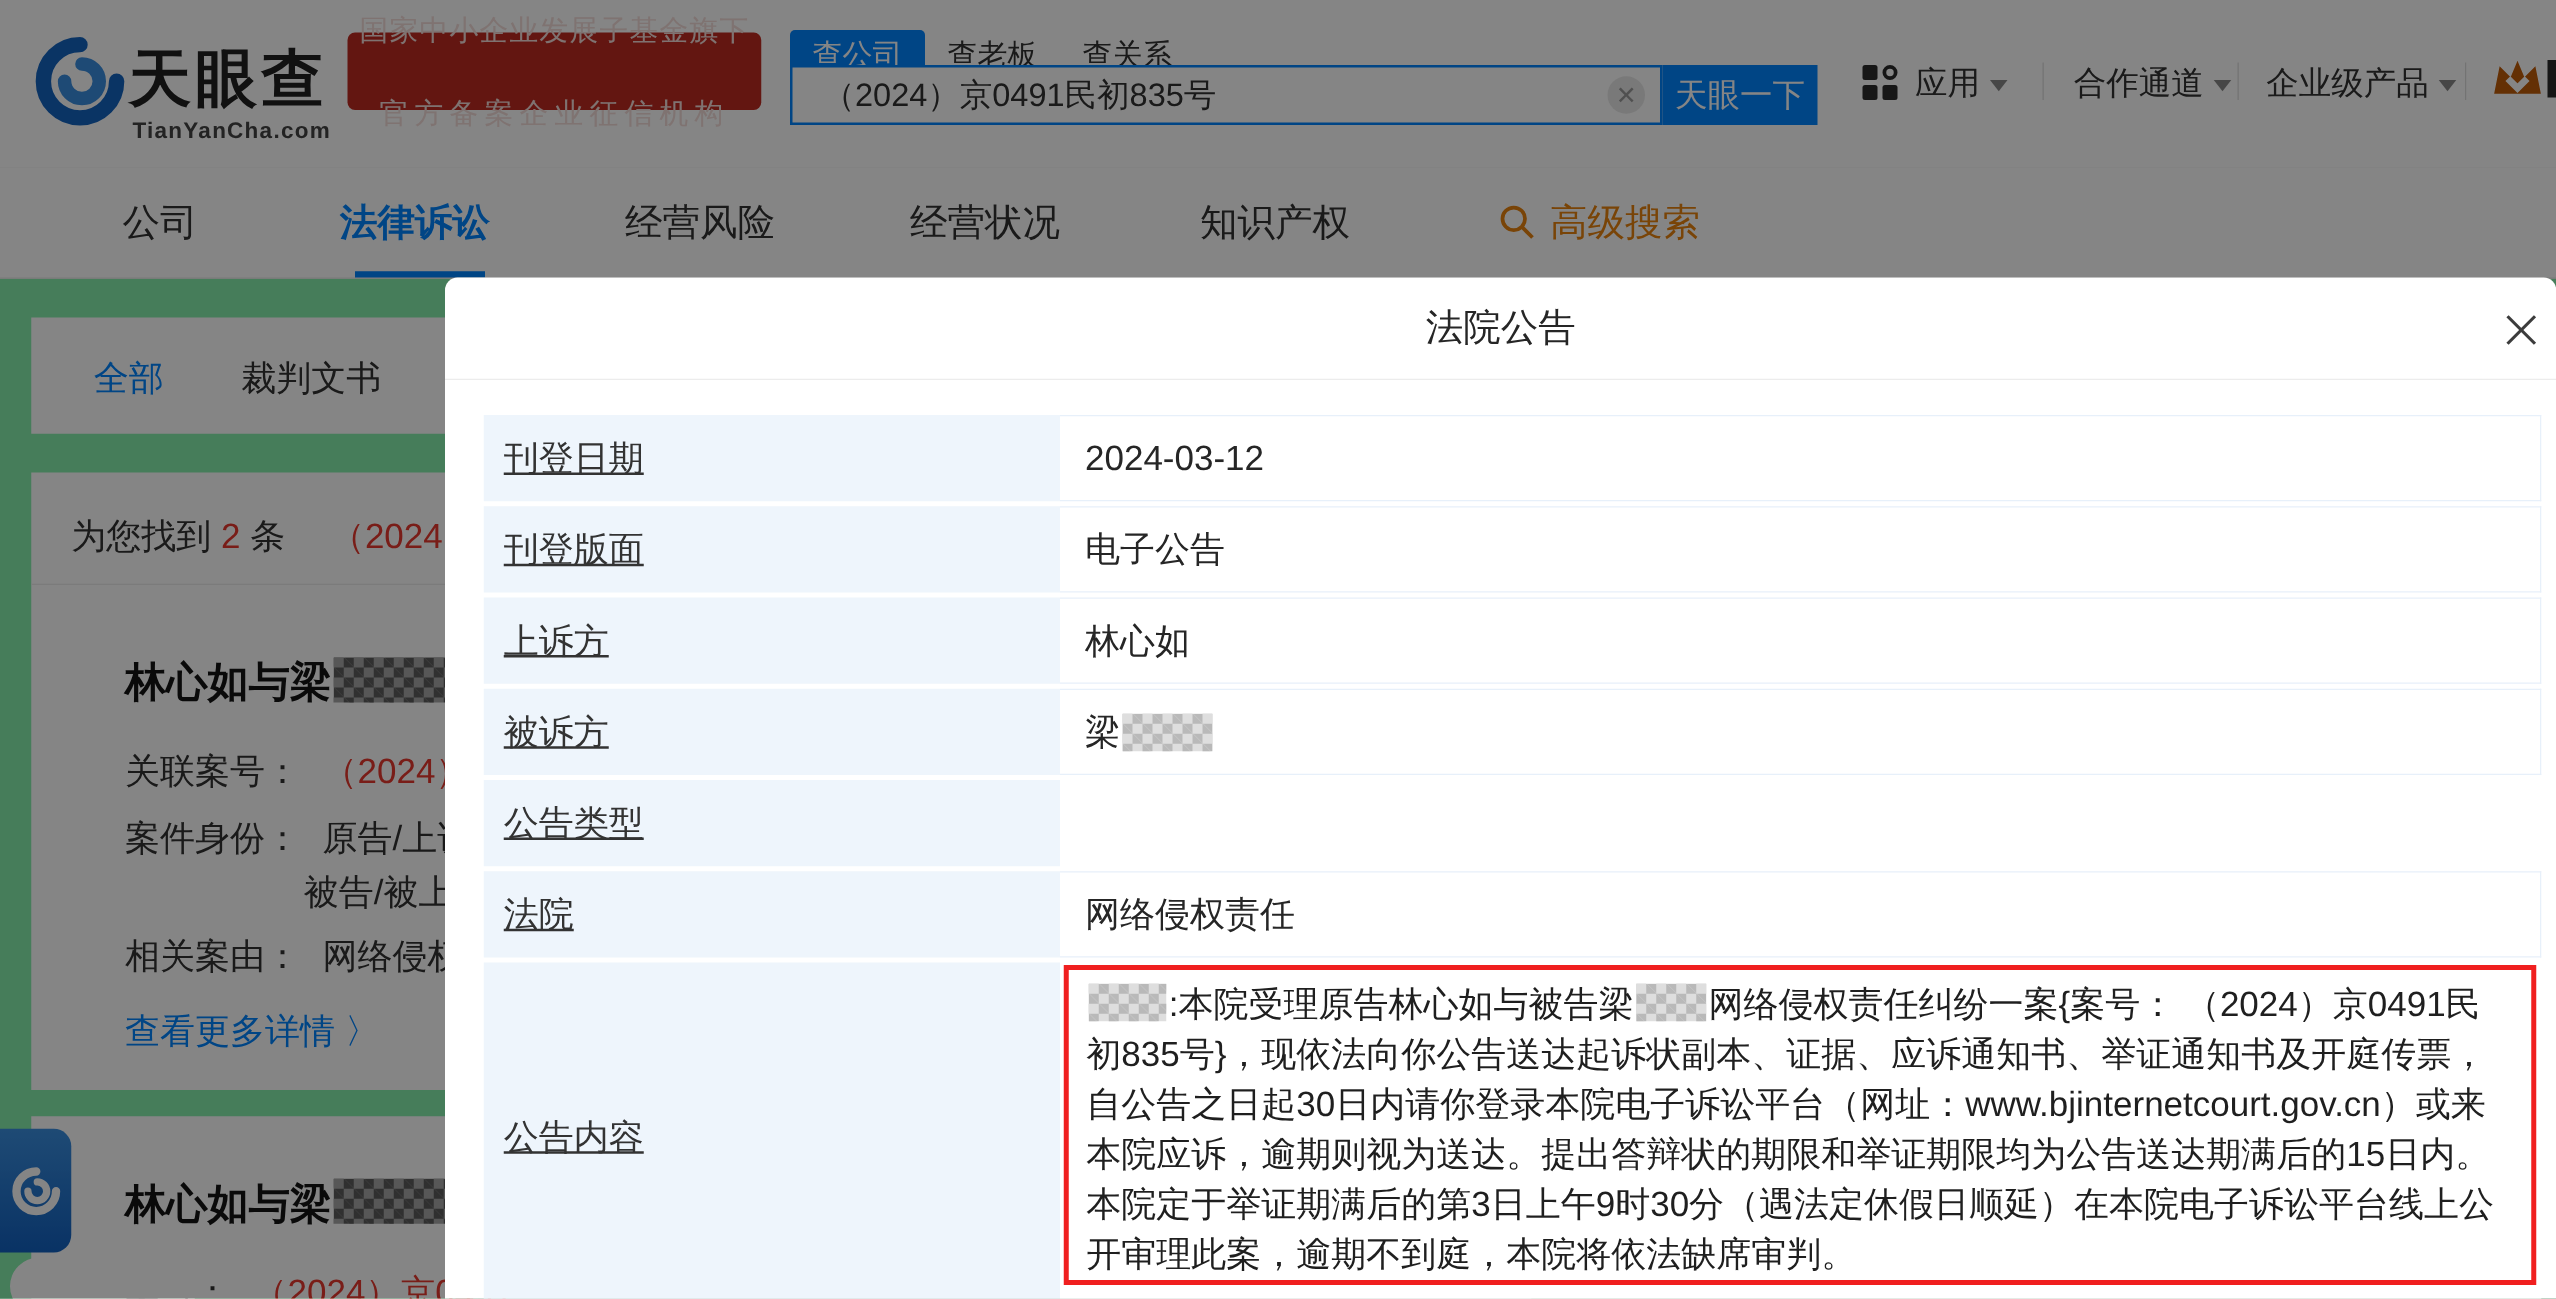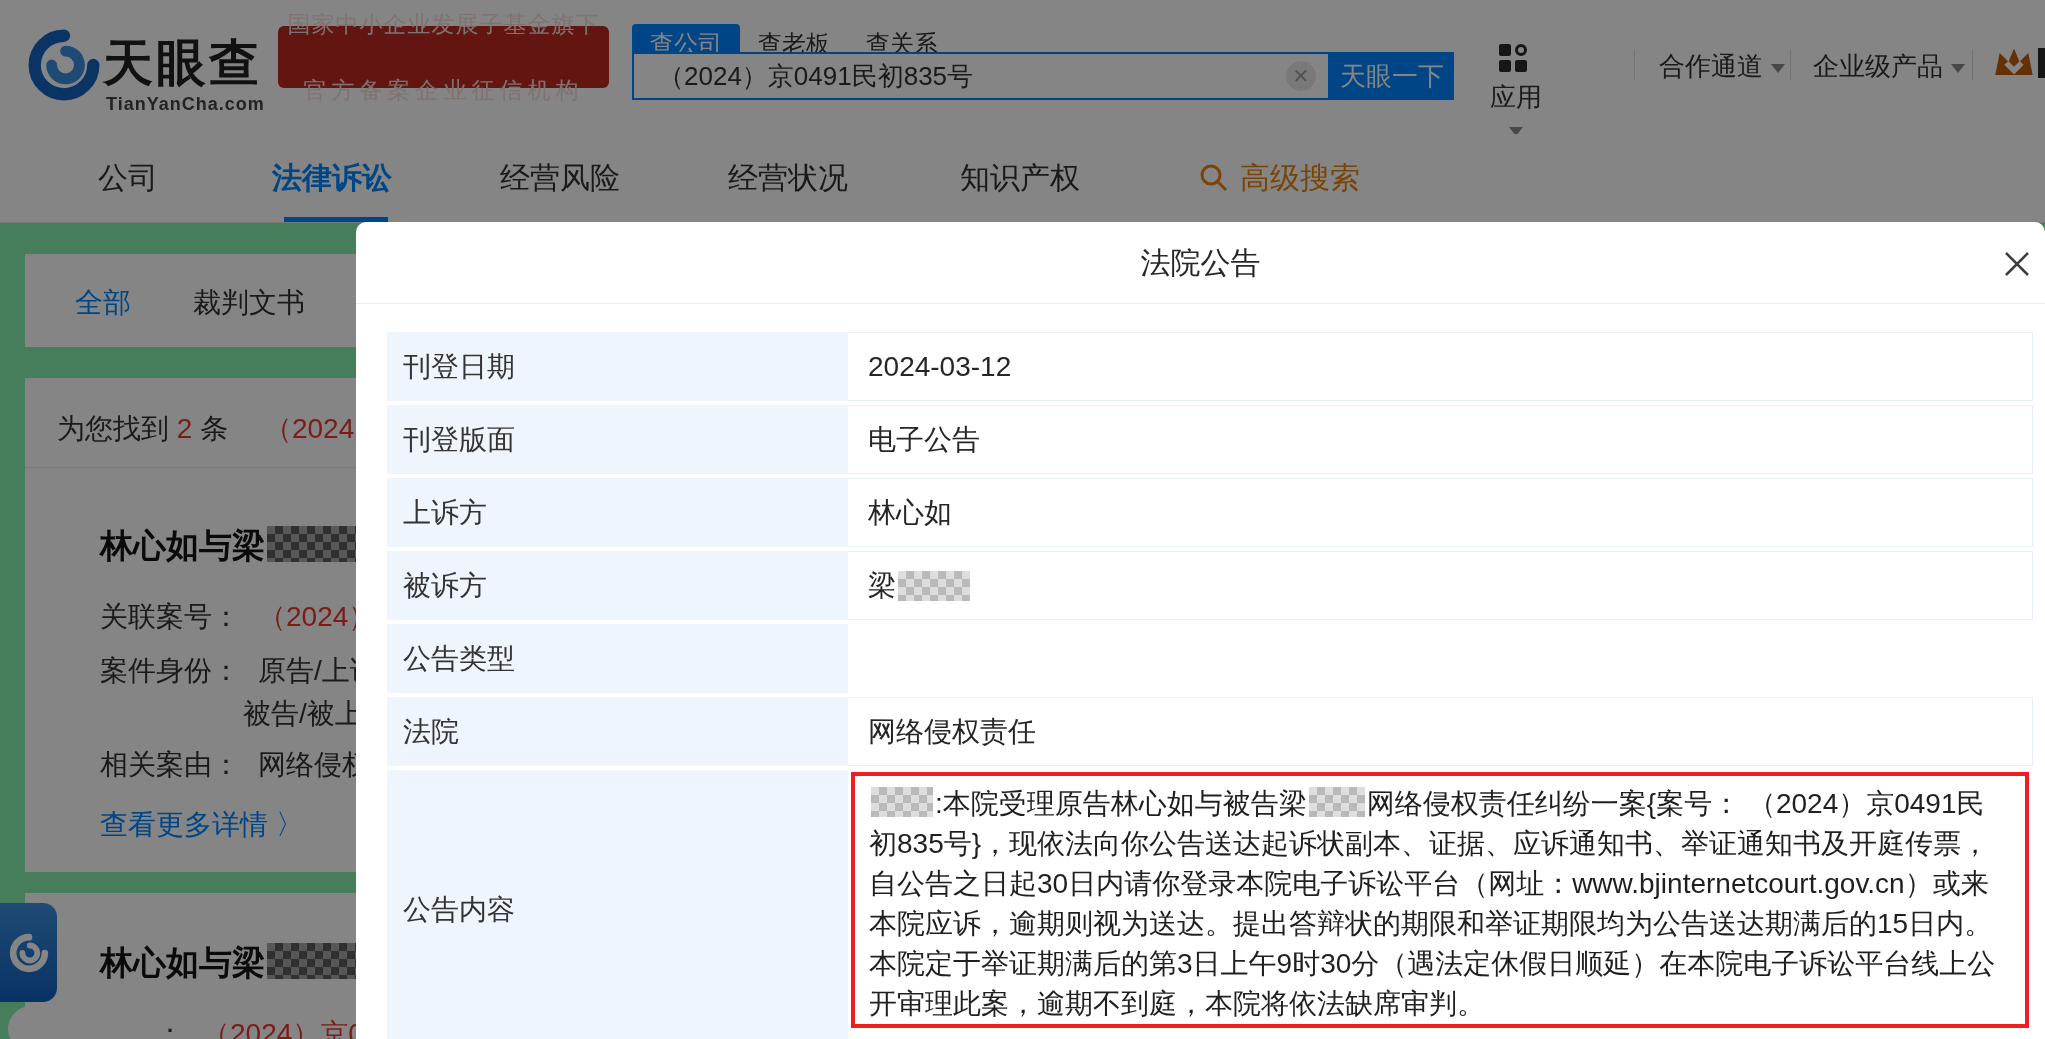--- a/index.html
+++ b/index.html
@@ -67,21 +67,21 @@
 
   
   .overlay{position:absolute;left:0;top:0;width:2045px;height:1039px;background:rgba(0,0,0,0.48);z-index:50;}
   .modal{position:absolute;left:356px;top:222px;width:1689px;height:830px;background:#fff;border-radius:10px 10px 0 0;z-index:100;}
   .modal-titlebar{position:absolute;left:0;top:0;right:0;height:81px;border-bottom:1px solid #ececec;}
   .modal-title{width:100%;text-align:center;line-height:81px;font-size:30px;color:#262626;}
   .modal-close{position:absolute;right:8px;top:22px;width:40px;height:40px;display:flex;align-items:center;
                justify-content:center;cursor:pointer;}
   .mtable{position:absolute;left:31px;top:110px;right:12px;}
   .trow{display:flex;margin-bottom:4px;height:69px;}
-  .tlabel{width:445px;background:#eef5fc;display:flex;align-items:center;padding-left:16px;font-size:28px;color:#333;flex:none;}
+  .tlabel{width:445px;background:#eef5fc;display:flex;align-items:center;padding-left:16px;font-size:28px;color:#333;flex:none;text-decoration:underline;}
   .tvalue{flex:1;background:#fff;border:1px solid #e7f0fa;border-left:none;display:flex;align-items:center;
           padding-left:20px;font-size:28px;color:#262626;}
   .trow.crow{height:280px;margin-bottom:0;}
   .trow.crow .tvalue{align-items:flex-start;padding:0;border:none;}
   .notice{margin:2px 4px 0 3px;border:4px solid #f01f1f;padding:8px 14px;font-size:28px;line-height:40px;
           color:#1f1f1f;box-sizing:border-box;width:1178px;height:256px;overflow:hidden;}
 </style>
 </head>
 <body>
 
@@ -105,21 +105,21 @@
       <div class="stab">查老板</div>
       <div class="stab">查关系</div>
     </div>
 
     <div class="searchbox">
       <input value="（2024）京0491民初835号" style="">
       <div class="clear-btn">✕</div>
     </div>
     <button class="search-btn">天眼一下</button>
 
-    <div class="hmenu" style="left:1490px;flex-direction:column;">
+    <div class="hmenu" style="left:1490px;">
       <span class="apps-ico">
           <i></i>
           <i class="o"></i>
           <i></i>
           <i></i>
         </span>
       <span>应用</span>
       <span class="caret"></span>
     </div>
     <div class="vsep" style="left:1634px;"></div>

